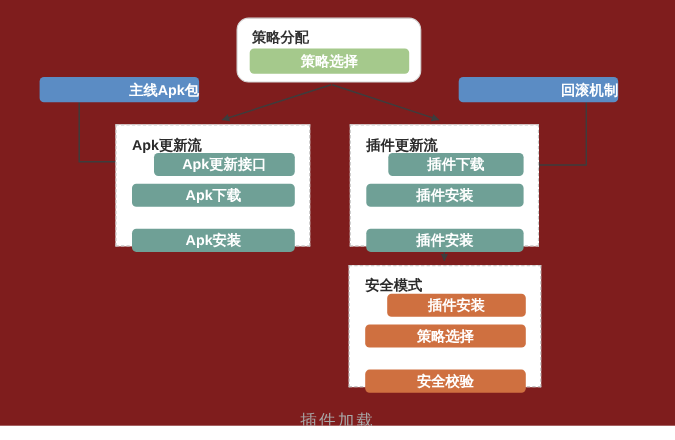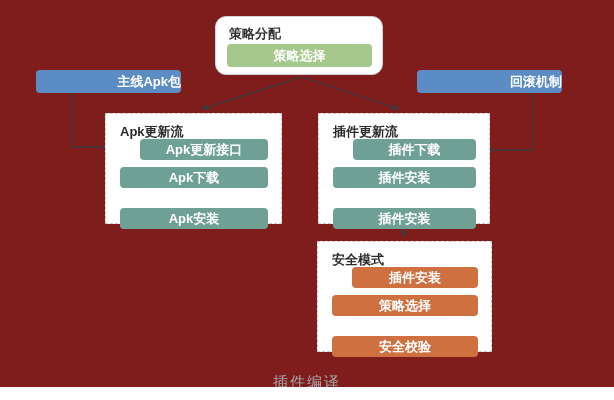--- a/index.html
+++ b/index.html
@@ -143,15 +143,15 @@
     <div class="step teal s2">插件安装</div>
   </div>
 
   <div class="flow-box safe-mode">
     <div class="flow-title">安全模式</div>
     <div class="step orange s0">插件安装</div>
     <div class="step orange s1">策略选择</div>
     <div class="step orange s2">安全校验</div>
   </div>
 
-  <div class="caption">插件编译</div>
+  <div class="caption">插件加载</div>
 
 </div>
 
 </body></html>

